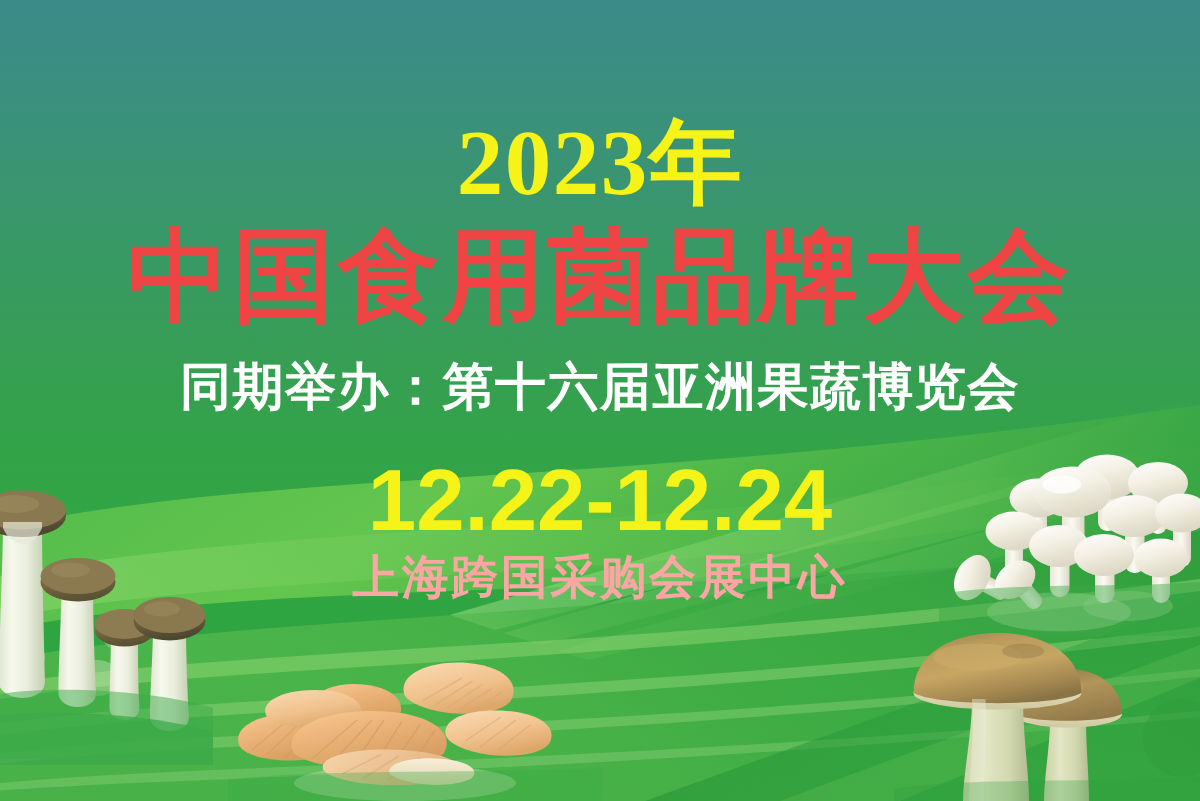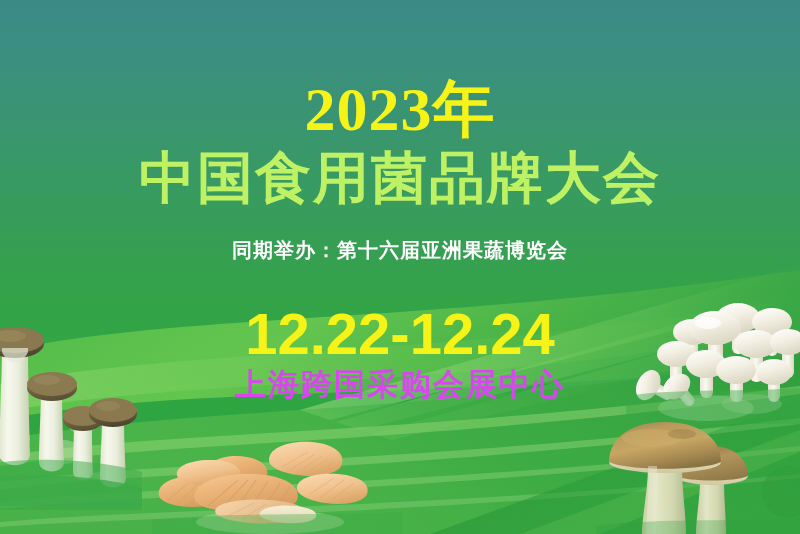--- a/index.html
+++ b/index.html
@@ -42,52 +42,52 @@
     font-weight:bold;
     font-size:62px;
     line-height:1;
     color:#f6f319;
     letter-spacing:1px;
   }
   .maintitle{
     position:absolute;left:0;right:0;top:150px;
     font-family:"Liberation Serif", serif;
     font-weight:bold;
-    font-size:56px;
+    font-size:68px;
     line-height:1;
-    color:#bef264;
+    color:#ef4444;
     letter-spacing:2px;
     white-space:nowrap;
   }
   .subtitle{
     position:absolute;left:0;right:0;top:238px;
     font-family:"Liberation Sans", sans-serif;
     font-weight:bold;
-    font-size:20px;
+    font-size:34px;
     line-height:1.2;
     color:#ffffff;
     letter-spacing:1px;
   }
   .dates{
     position:absolute;left:0;right:0;top:305px;
     font-family:"Liberation Sans", sans-serif;
     font-weight:bold;
     font-size:58px;
     line-height:1;
     color:#f6f319;
     letter-spacing:0px;
     text-align:center;
   }
   .venue{
     position:absolute;left:0;right:0;top:369px;
     font-family:"Liberation Sans", sans-serif;
     font-weight:bold;
     font-size:31px;
     line-height:1;
-    color:#d946ef;
+    color:#fca5a5;
     letter-spacing:2px;
   }
 
   
   .art{position:absolute;inset:0;pointer-events:none;}
   .art svg{position:absolute;display:block;}
   #art-left{left:-8px;top:296px;}
   #art-beech{left:626px;top:292px;}
   #art-oyster{left:152px;top:420px;}
   #art-porcini{left:596px;top:418px;}

